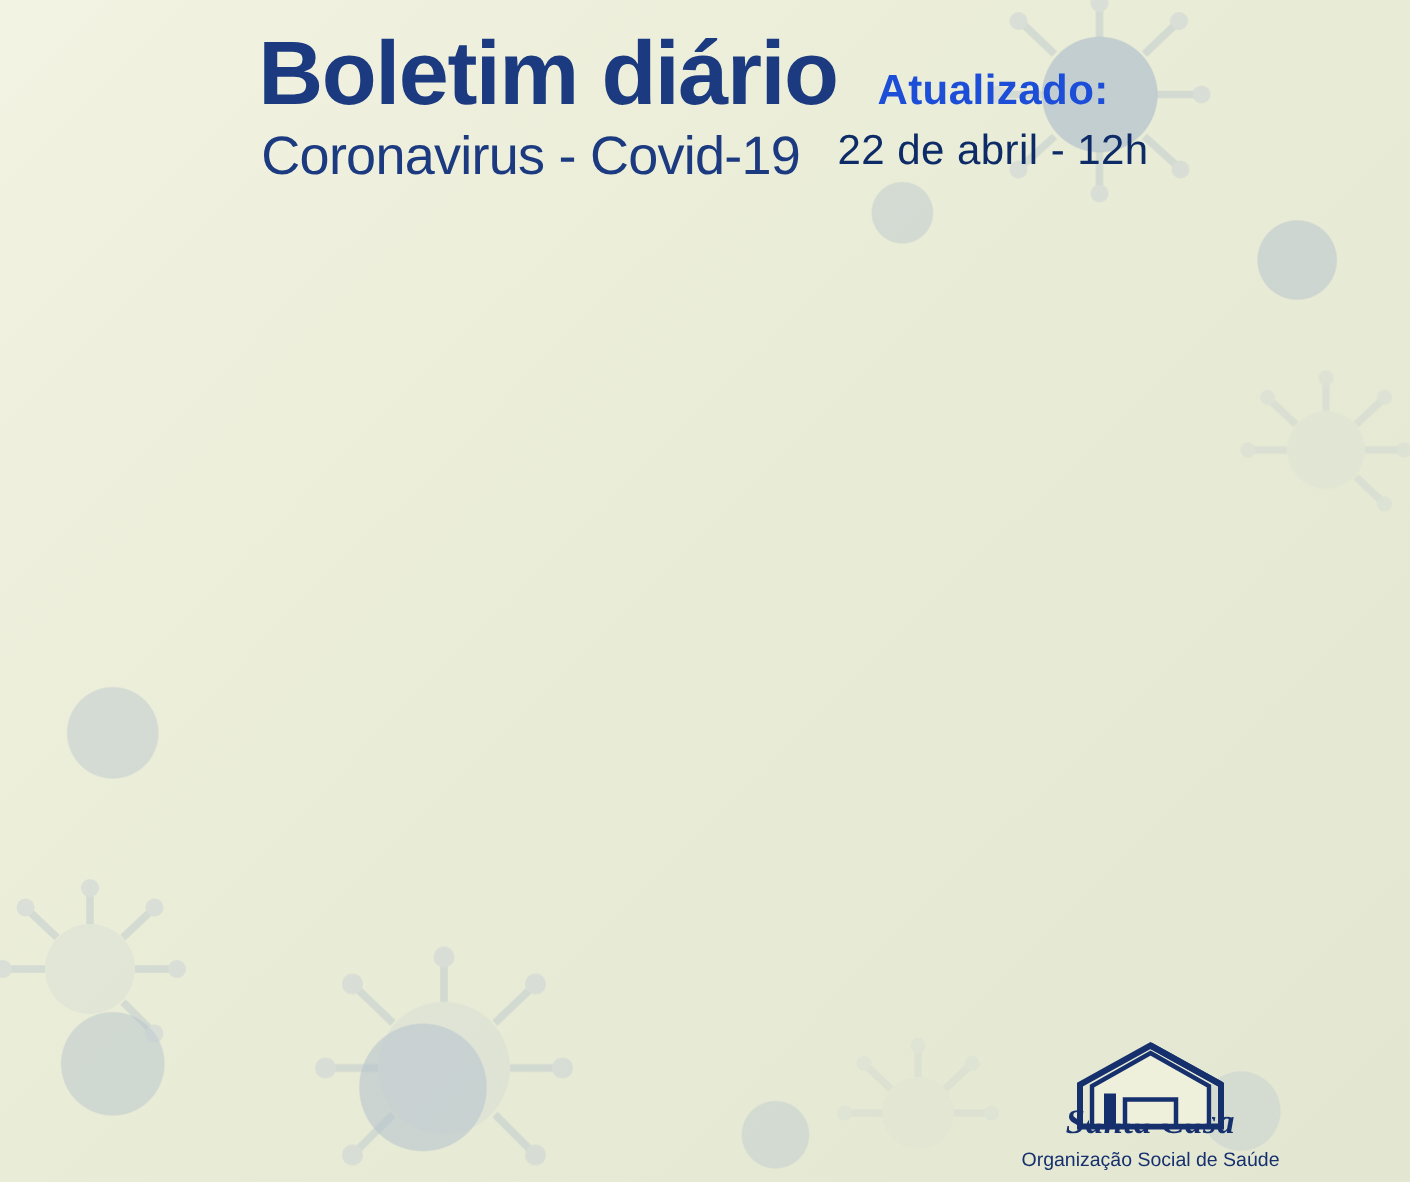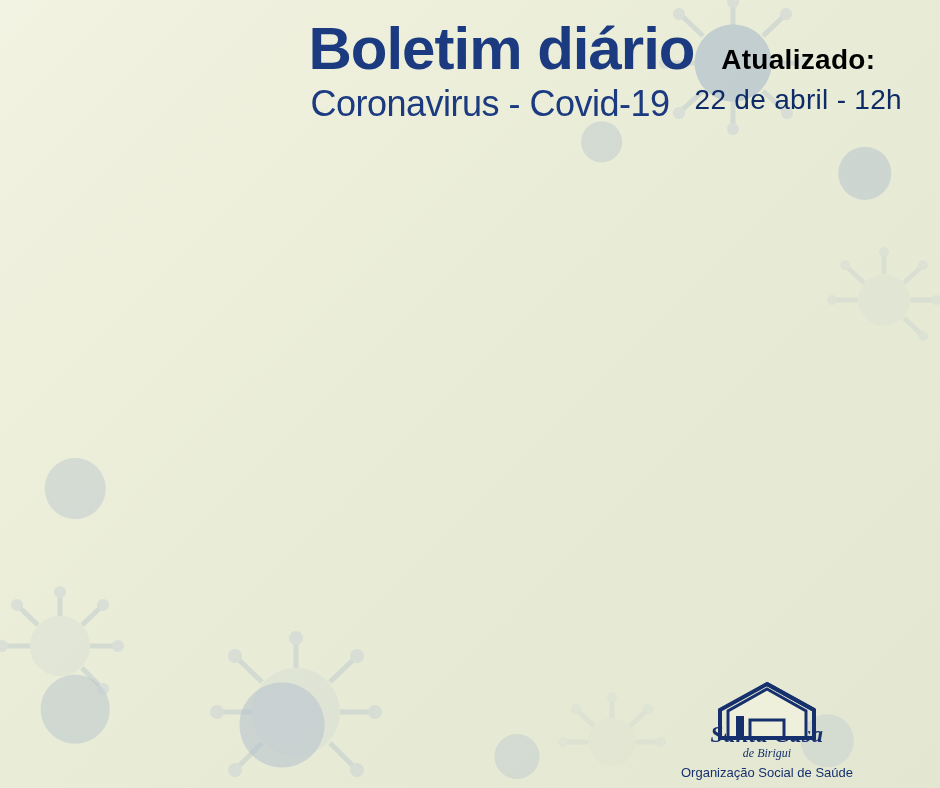--- a/index.html
+++ b/index.html
@@ -31,21 +31,21 @@
   }
   .spikes { position: absolute; inset: 0; pointer-events: none; opacity: 0.55; }
 
   .page { position: relative; width: 940px; height: 788px; }
 
   
   .header {
     position: relative;
     padding: 18px 30px 0 36px;
     display: flex;
-    justify-content: flex-end;
+    justify-content: center;
     align-items: flex-start;
   }
   .title-block { }
   h1.main-title {
     margin: 0;
     font-size: 60px;
     line-height: 1.02;
     font-weight: bold;
     color: #1b3a80;
     letter-spacing: -1px;
@@ -58,21 +58,21 @@
     letter-spacing: -0.5px;
   }
   .update-block {
     text-align: center;
     padding-top: 26px;
     padding-right: 8px;
   }
   .update-label {
     font-size: 28px;
     font-weight: bold;
-    color: #000000;
+    color: #1d4ed8;
     letter-spacing: 0.3px;
   }
   .update-date {
     margin-top: 8px;
     font-size: 28px;
     font-weight: normal;
     color: #0d2b66;
     letter-spacing: 0.3px;
   }
 
@@ -337,17 +337,16 @@
       <svg width="130" height="62" viewBox="0 0 130 62" aria-hidden="true">
         <path d="M65 4 L112 30 L112 58 L18 58 L18 30 Z" fill="none" stroke="#16306e" stroke-width="4"></path>
         <path d="M65 4 L112 30" fill="none" stroke="#16306e" stroke-width="4"></path>
         <path d="M24 56 L24 30 L65 8 L106 30 L106 56" fill="#eef0dc" stroke="none"></path>
         <path d="M65 9 L104 31 L104 58 L26 58 L26 31 Z" fill="none" stroke="#16306e" stroke-width="3"></path>
         <path d="M34 58 L34 36 L42 36 L42 58 Z" fill="#16306e"></path>
         <rect x="48" y="40" width="34" height="18" fill="none" stroke="#16306e" stroke-width="3"></rect>
       </svg>
     </div>
     <div class="logo-name">Santa Casa</div>
-    <div class="logo-city">de Birigui</div>
     <div class="logo-tag">Organização Social de Saúde</div>
   </div>
 
 </div>
 
 </body></html>

